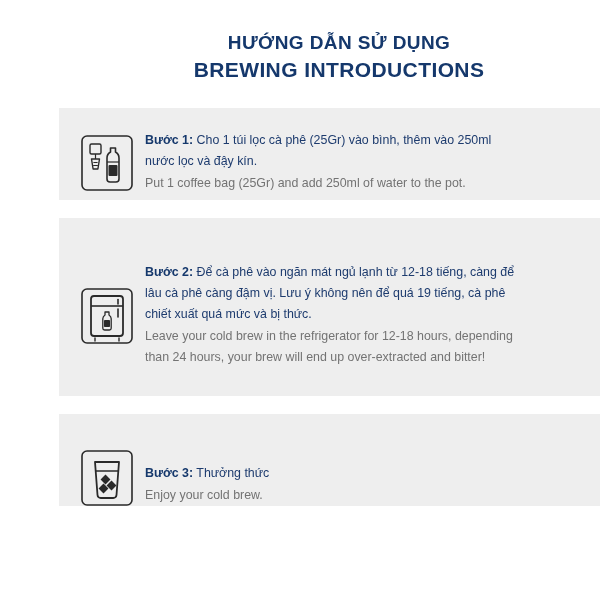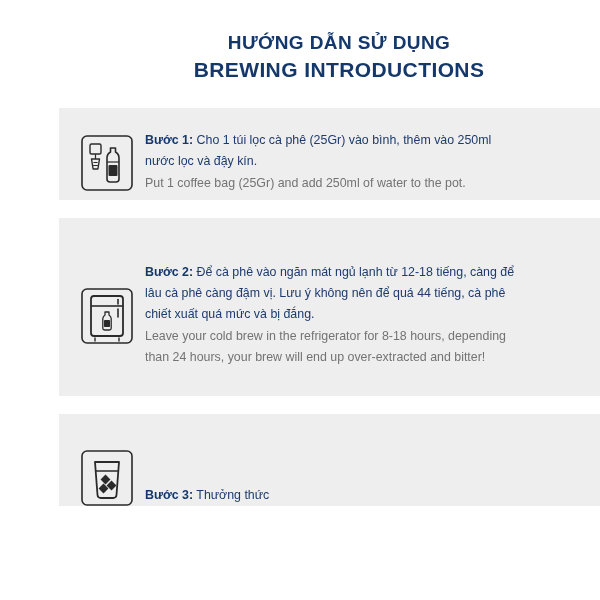--- a/index.html
+++ b/index.html
@@ -128,37 +128,38 @@
           <path d="M37 11.5 v4.5" stroke="#2a2a2a" stroke-width="1.6" stroke-linecap="round"></path>
           <path d="M37 21 v8" stroke="#2a2a2a" stroke-width="1.6" stroke-linecap="round"></path>
 
           <path d="M24 24 h4 v3 q2.2 1.4 2.2 3.8 v9.4 q0 1.8-1.8 1.8 h-4.8 q-1.8 0-1.8-1.8 v-9.4 q0-2.4 2.2-3.8 z" fill="none" stroke="#2a2a2a" stroke-width="1.3" stroke-linejoin="round"></path>
           <rect x="23" y="32" width="6" height="7" rx="0.8" fill="#2a2a2a"></rect>
           <path d="M14 50 v3 M38 50 v3" stroke="#2a2a2a" stroke-width="1.4" stroke-linecap="round"></path>
         </svg>
       </div>
       <div class="step-body">
         <div class="line vn"><span class="step-label">Bước 2:</span><span> Để cà phê vào ngăn mát ngủ lạnh từ 12-18 tiếng, càng để</span></div>
-        <div class="line vn">lâu cà phê càng đậm vị. Lưu ý không nên để quá 44 tiếng, cà phê</div>
-        <div class="line vn">chiết xuất quá mức và bị đắng.</div>
-        <div class="line en">Leave your cold brew in the refrigerator for 8-18 hours, depending</div>
+        <div class="line vn">lâu cà phê càng đậm vị. Lưu ý không nên để quá 19 tiếng, cà phê</div>
+        <div class="line vn">chiết xuất quá mức và bị thức.</div>
+        <div class="line en">Leave your cold brew in the refrigerator for 12-18 hours, depending</div>
         <div class="line en">than 24 hours, your brew will end up over-extracted and bitter!</div>
       </div>
     </div>
 
     <div class="step step3">
       <div class="step-icon">
         <svg class="icon-svg" width="52" height="56" viewBox="0 0 52 56">
           <rect x="1" y="1" width="50" height="54" rx="5" fill="none" stroke="#2a2a2a" stroke-width="1.6"></rect>
           <path d="M14 12 h24 l-2.5 33 q-0.3 3-3.3 3 h-12.4 q-3 0-3.3-3 z" fill="none" stroke="#2a2a2a" stroke-width="1.8" stroke-linejoin="round"></path>
           <path d="M14.8 21 h22.4" stroke="#2a2a2a" stroke-width="1.5"></path>
           <rect x="21" y="26" width="7" height="7" transform="rotate(45 24.5 29.5)" fill="#2a2a2a"></rect>
           <rect x="27" y="32" width="7" height="7" transform="rotate(45 30.5 35.5)" fill="#2a2a2a"></rect>
           <rect x="19" y="35" width="7" height="7" transform="rotate(45 22.5 38.5)" fill="#2a2a2a"></rect>
         </svg>
       </div>
       <div class="step-body">
         <div class="line vn"><span class="step-label">Bước 3:</span><span> Thưởng thức</span></div>
+        <div class="line en">Enjoy your cold brew.</div>
       </div>
     </div>
 
   </div>
 </div>
 
 </body></html>

